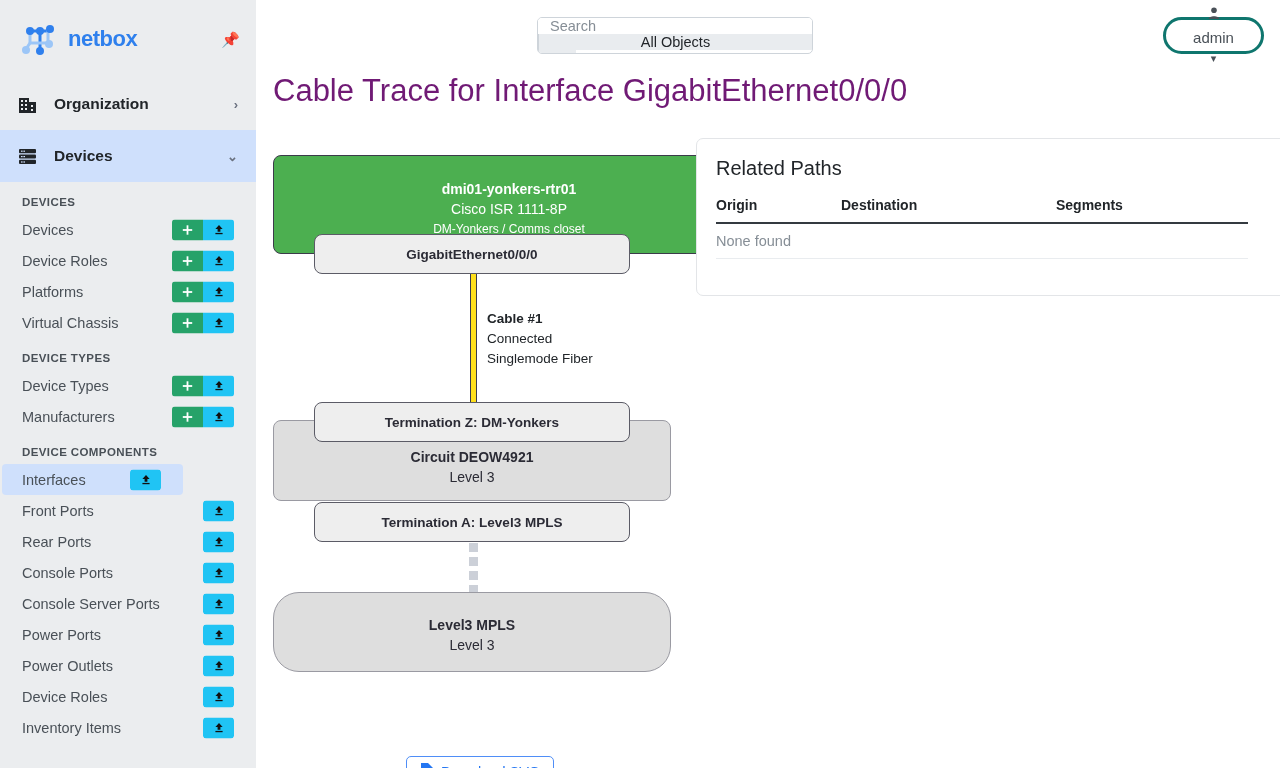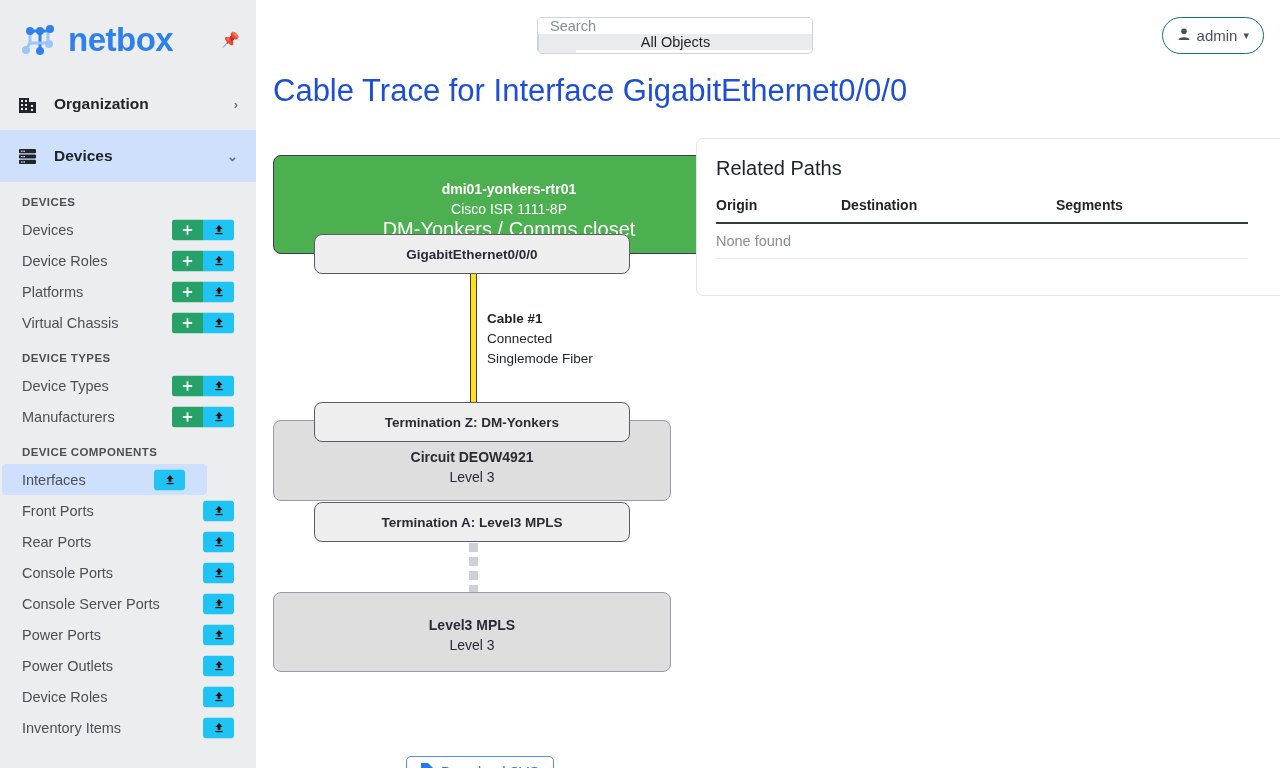--- a/index.html
+++ b/index.html
@@ -19,21 +19,21 @@
     background: #ebedef;
     overflow: hidden;
   }
   .brand {
     height: 78px;
     display: flex; align-items: center;
     padding: 0 16px 0 18px;
   }
   .brand-logo { width: 44px; height: 44px; flex: 0 0 auto; }
   .brand-word {
-    font-size: 33px; font-weight: 700; color: #2f80ed;
+    font-size: 22px; font-weight: 700; color: #2f80ed;
     letter-spacing: -0.5px; margin-left: 6px; line-height: 1;
   }
   .pin-icon { margin-left: auto; color: #f97316; font-size: 15px; line-height: 1; }
 
   .nav-group {
     display: flex; align-items: center;
     height: 52px; padding: 0 18px;
     cursor: pointer;
     font-size: 15.5px; font-weight: 700; color: #212529;
   }
@@ -53,21 +53,21 @@
     display: flex; align-items: center;
     padding-left: 22px; padding-right: 8px;
     font-size: 14.5px; color: #495057;
   }
   .nav-row .nav-link { cursor: pointer; }
   .nav-row.sel {
     background: #cfe0fc;
     border-radius: 4px;
     margin: 0 50px 0 2px;
     padding-left: 20px;
-    width: 205px;
+    width: 181px;
   }
   .btn-pair {
     position: absolute; right: 22px; top: 50%; transform: translateY(-50%);
     display: flex; height: 21px; border-radius: 3px; overflow: hidden;
   }
   .mini-btn {
     width: 31px; height: 21px;
     display: flex; align-items: center; justify-content: center;
     color: #fff; font-size: 12px; cursor: pointer; line-height: 1;
   }
@@ -103,47 +103,48 @@
     background: #e9ecef; cursor: pointer; border-left: 1px solid #ced4da; color:#212529;
   }
   .search-btn {
     width: 42px; display: flex; align-items: center; justify-content: center;
     background: #1a73f0; cursor: pointer;
   }
   .user-btn {
     position: absolute; right: 16px; top: 17px;
     height: 37px; min-width: 101px;
     display: flex; align-items: center; justify-content: center; gap: 6px;
-    border: 1px solid #0f766e; border-radius: 19px;
+    border: 3px solid #0f766e; border-radius: 19px;
     background: #fff; color: #495057; font-size: 15px; cursor: pointer;
     padding: 0 14px;
+    flex-direction: column;
   }
 
   
   #main {
     position: absolute; left: 256px; top: 70px;
     width: 1024px; height: 698px; background: #fff;
   }
   .page-title {
     position: absolute; left: 17px; top: 3px;
-    font-size: 31px; font-weight: 400; color: #1d4ed8; white-space: nowrap;
+    font-size: 31px; font-weight: 400; color: #701a75; white-space: nowrap;
   }
 
   
   #trace { position: absolute; left: 17px; top: 85px; width: 398px; }
 
   .node-device {
     position: relative; width: 472px; height: 99px;
     background: #4caf50; border: 1px solid #3b3b4a; border-radius: 8px;
     color: #fff; text-align: center;
     padding-top: 23px;
   }
   .node-device .n1 { font-size: 14px; font-weight: 700; line-height: 20px; }
   .node-device .n2 { font-size: 14px; font-weight: 400; line-height: 20px; }
-  .node-device .n3 { font-size: 20px; font-weight: 400; line-height: 20px; }
+  .node-device .n3 { font-size: 12px; font-weight: 400; line-height: 20px; }
 
   .node-term {
     position: absolute; left: 41px; width: 316px; height: 40px;
     background: #eeeeee; border: 1px solid #5b5b66; border-radius: 8px;
     display: flex; align-items: center; justify-content: center;
     font-size: 13.5px; font-weight: 700; color: #2b2b35;
   }
 
   .cable-line {
     position: absolute; width: 7px;
@@ -531,21 +532,21 @@
 
     <div class="node-term" style="top:347px;">Termination A: Level3 MPLS</div>
 
     <div class="dot-conn" style="left:196px; top:388px;">
       <i></i>
         <i></i>
         <i></i>
         <i></i>
     </div>
 
-    <div class="node-provider" style="top:437px;">
+    <div class="node-provider" style="top:437px;border-radius:26px;">
       <div class="p1">Level3 MPLS</div>
       <div class="p2">Level 3</div>
     </div>
 
     <div class="dl-btn">
       <span>
         <svg width="14" height="16" viewBox="0 0 14 16">
           <path d="M1 1 h7 l5 5 v9 h-12 z" fill="#2476f2"></path>
           <path d="M7 7.5 v4 M5.2 9.8 L7 11.8 L8.8 9.8" stroke="#fff" stroke-width="1.2" fill="none"></path>
         </svg>

